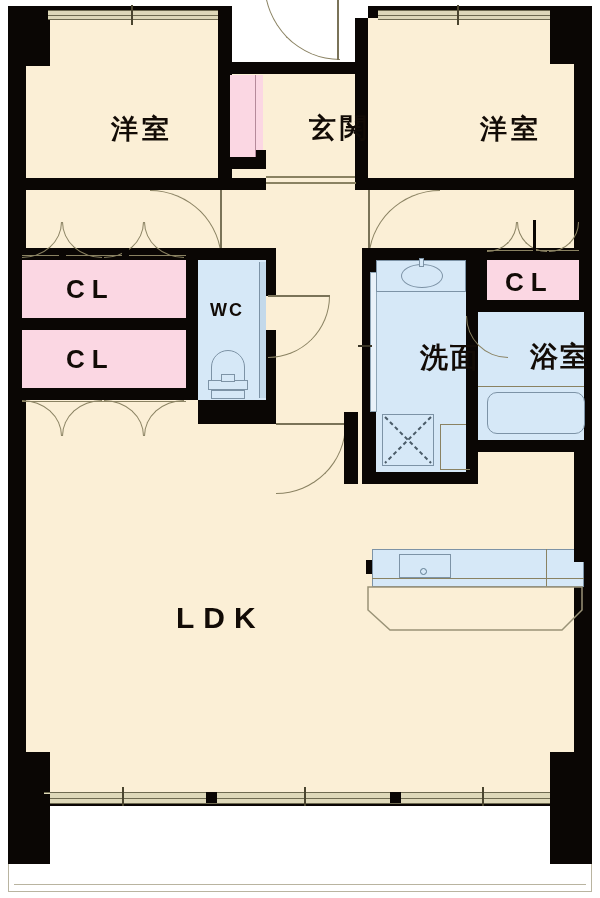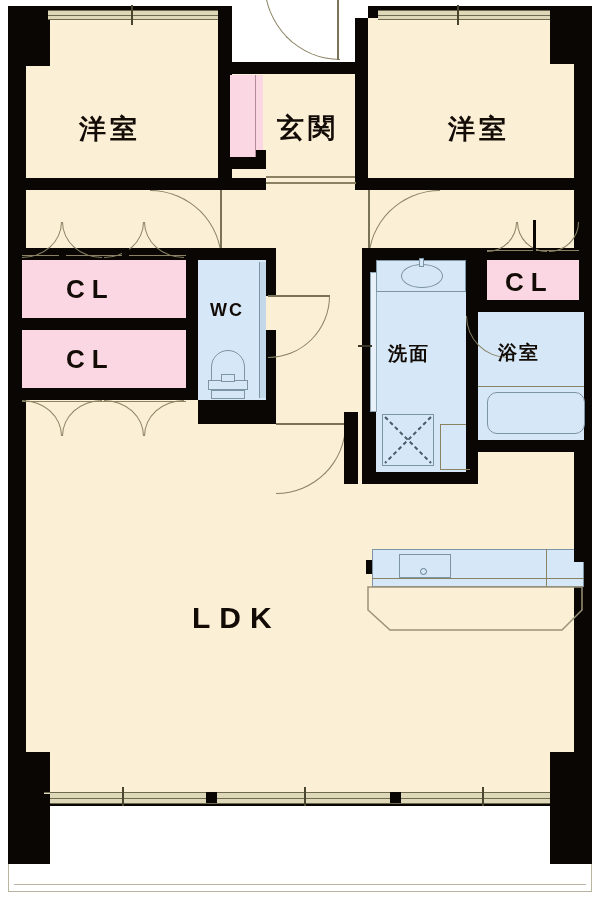--- a/index.html
+++ b/index.html
@@ -23,27 +23,27 @@
   .window{background:#ded8b9;border-top:1px solid #6e6a50;border-bottom:1px solid #6e6a50;}
   .window-inner{position:absolute;left:0;right:0;top:50%;height:1px;background:#6e6a50;}
   
   .fx{border:1px solid #7d93a6;background:#d6e8f7;}
   .fx2{border:1px solid #8a8262;background:transparent;}
   
   .label{
     position:absolute;color:#120b06;font-weight:700;
     white-space:nowrap;line-height:1;
   }
-  .jp{font-family:"DejaVu Sans","Liberation Sans",sans-serif;}
+  .jp{font-family:"DejaVu Sans","Liberation Sans",sans-serif;margin-left:32px;}
   .lbl-room{font-size:27px;letter-spacing:4px;}
   .lbl-cl{font-size:26px;letter-spacing:7px;font-family:"Liberation Sans",sans-serif;}
   .lbl-wc{font-size:18px;letter-spacing:2px;font-family:"Liberation Sans",sans-serif;}
   .lbl-ldk{font-size:30px;letter-spacing:9px;font-family:"Liberation Sans",sans-serif;}
   .lbl-balcony{font-size:24px;letter-spacing:5px;}
-  .lbl-small{font-size:19px;letter-spacing:2px;}
+  .lbl-small{font-size:28px;letter-spacing:2px;}
   
   .arc{position:absolute;border:1px solid #8a8262;background:transparent;}
 </style>
 </head>
 <body>
 
 <div id="plan">
 
   <div class="abs wall" style="left:8px;top:6px;width:584px;height:800px;"></div>
 
@@ -228,16 +228,16 @@
 
   <div class="label lbl-cl" style="left:66px;top:276px;">CL</div>
   <div class="label lbl-cl" style="left:66px;top:346px;">CL</div>
   <div class="label lbl-cl" style="left:505px;top:269px;">CL</div>
 
   <div class="label lbl-wc" style="left:210px;top:301px;">WC</div>
 
   <div class="label jp lbl-small" style="left:388px;top:344px;">洗面</div>
   <div class="label jp lbl-small" style="left:498px;top:343px;">浴室</div>
 
-  <div class="label lbl-ldk" style="left:192px;top:603px;">LDK</div>
+  <div class="label lbl-ldk" style="left:176px;top:603px;">LDK</div>
 
 
 </div>
 
 </body></html>

